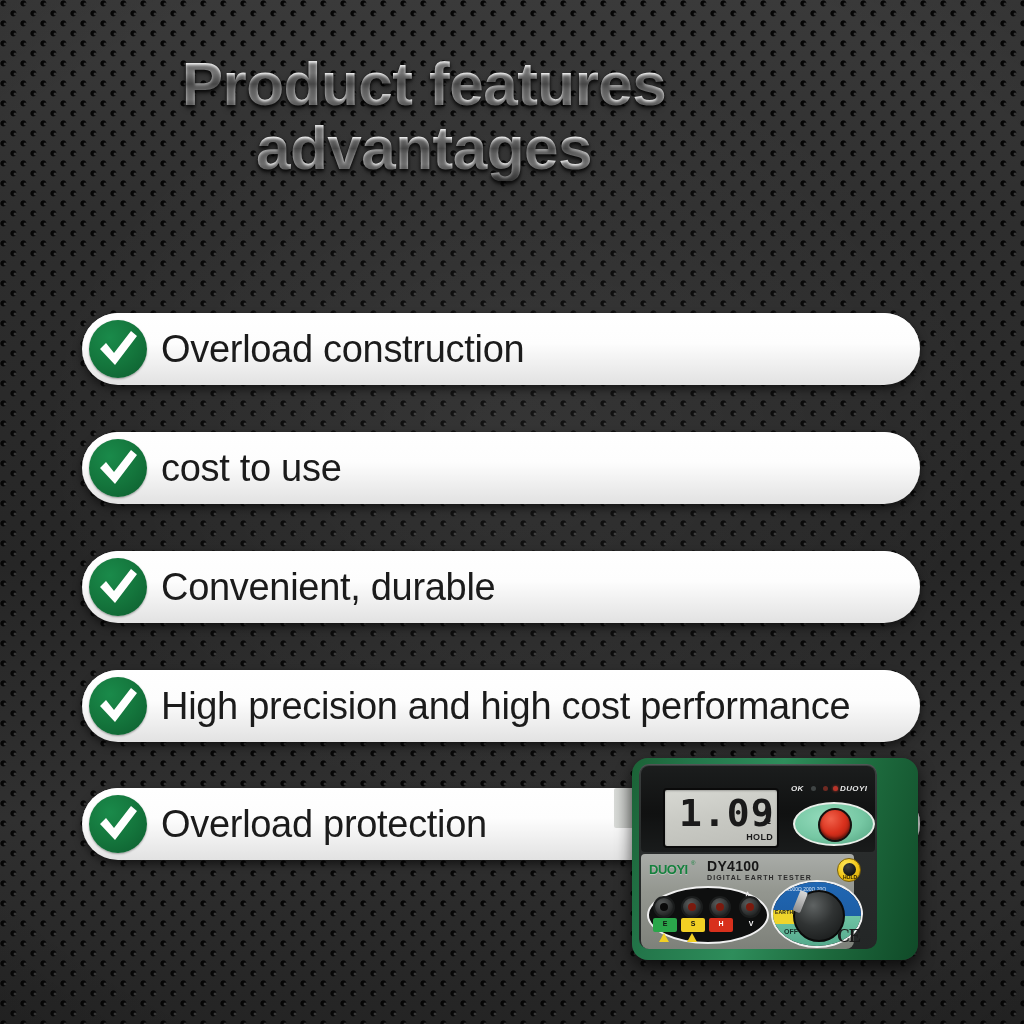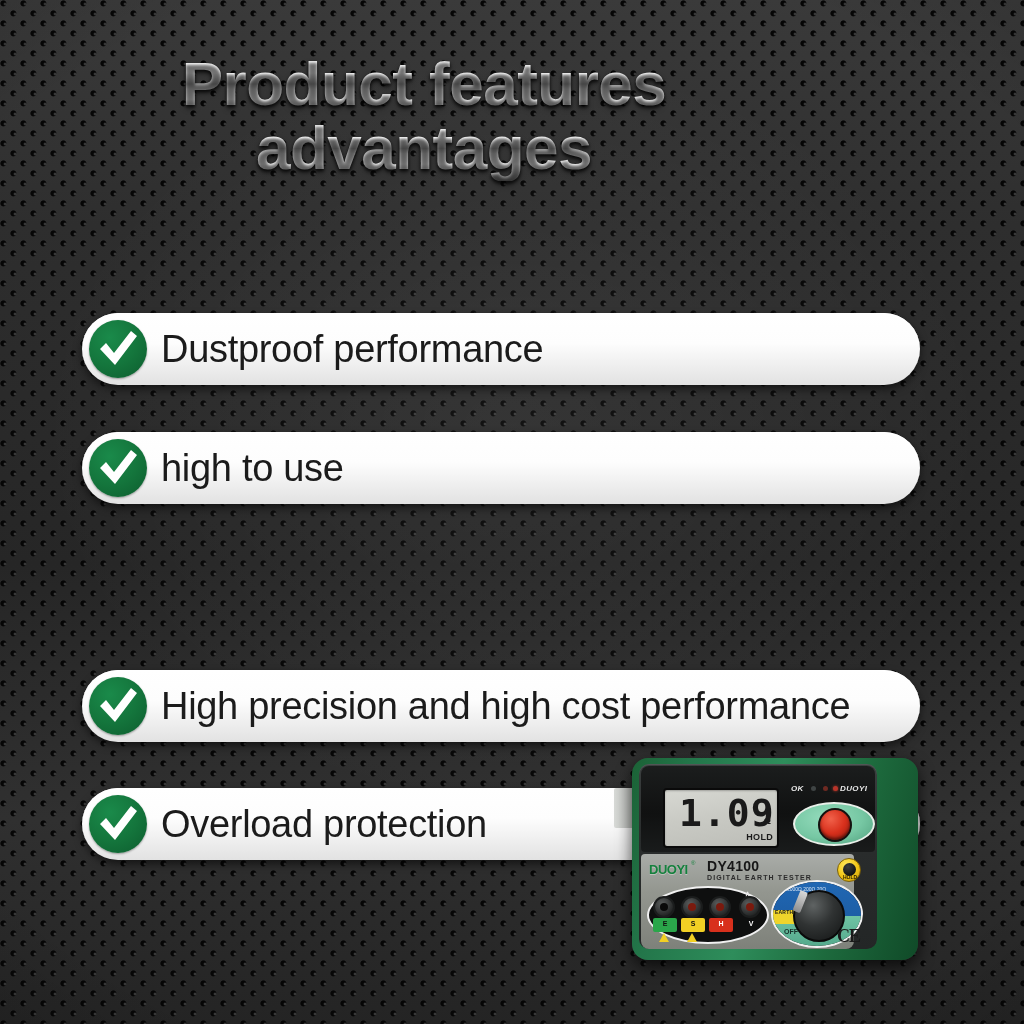--- a/index.html
+++ b/index.html
@@ -478,32 +478,40 @@
     <span class="title-line">Product features</span>
     <span class="title-line">advantages</span>
   </div>
 
   <div class="pill" id="pill-0" style="top:313px; width:838px;">
     <span class="pill-check">
       <svg viewBox="0 0 44 42" xmlns="http://www.w3.org/2000/svg" aria-hidden="true">
         <path d="M4 21 L10 15 L18 25 L35 3 L41 8 L19 37 Z" fill="#ffffff"></path>
       </svg>
     </span>
-    <span class="pill-label">Dustproof performance</span>
+    <span class="pill-label">Overload construction</span>
   </div>
 
   <div class="pill" id="pill-1" style="top:432px; width:838px;">
     <span class="pill-check">
       <svg viewBox="0 0 44 42" xmlns="http://www.w3.org/2000/svg" aria-hidden="true">
         <path d="M4 21 L10 15 L18 25 L35 3 L41 8 L19 37 Z" fill="#ffffff"></path>
       </svg>
     </span>
-    <span class="pill-label">high to use</span>
+    <span class="pill-label">cost to use</span>
   </div>
 
+  <div class="pill" id="pill-2" style="top:551px; width:838px;">
+    <span class="pill-check">
+      <svg viewBox="0 0 44 42" xmlns="http://www.w3.org/2000/svg" aria-hidden="true">
+        <path d="M4 21 L10 15 L18 25 L35 3 L41 8 L19 37 Z" fill="#ffffff"></path>
+      </svg>
+    </span>
+    <span class="pill-label">Convenient, durable</span>
+  </div>
 
   <div class="pill" id="pill-3" style="top:670px; width:838px;">
     <span class="pill-check">
       <svg viewBox="0 0 44 42" xmlns="http://www.w3.org/2000/svg" aria-hidden="true">
         <path d="M4 21 L10 15 L18 25 L35 3 L41 8 L19 37 Z" fill="#ffffff"></path>
       </svg>
     </span>
     <span class="pill-label">High precision and high cost performance</span>
   </div>
 

